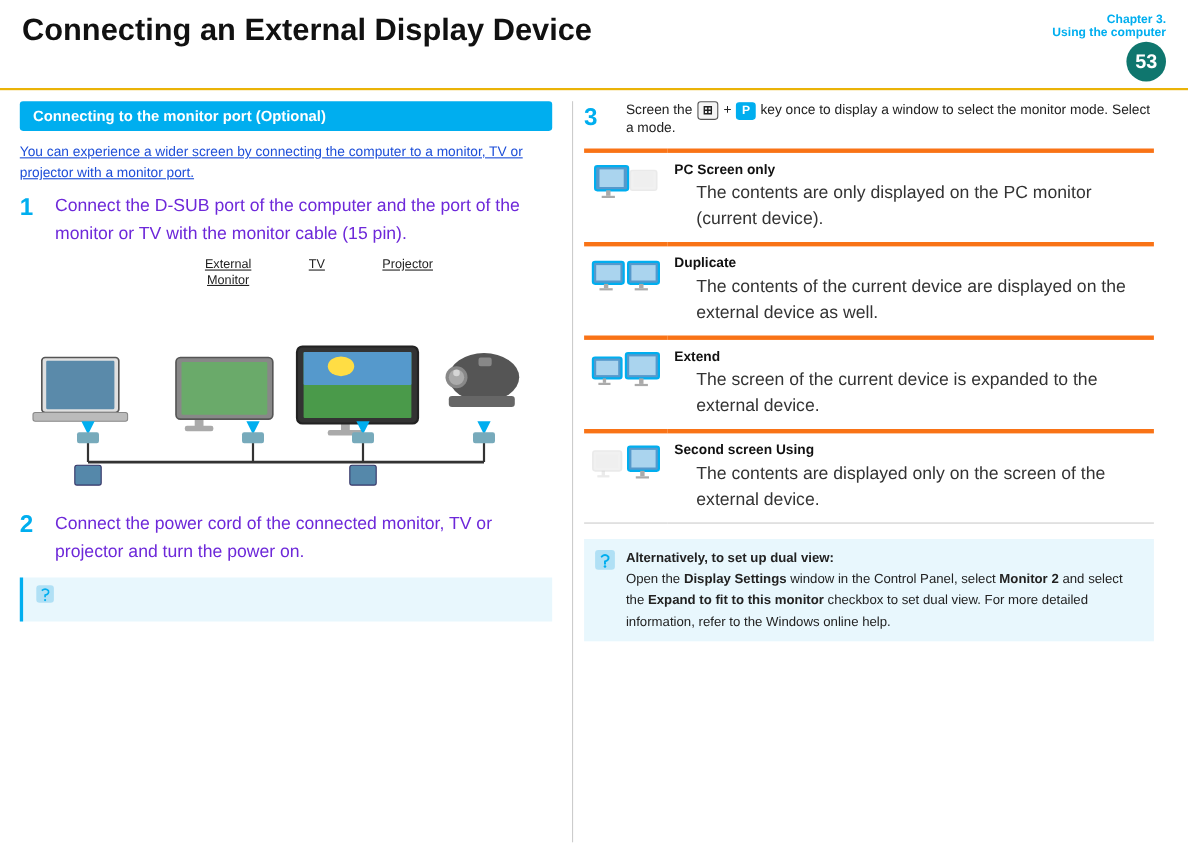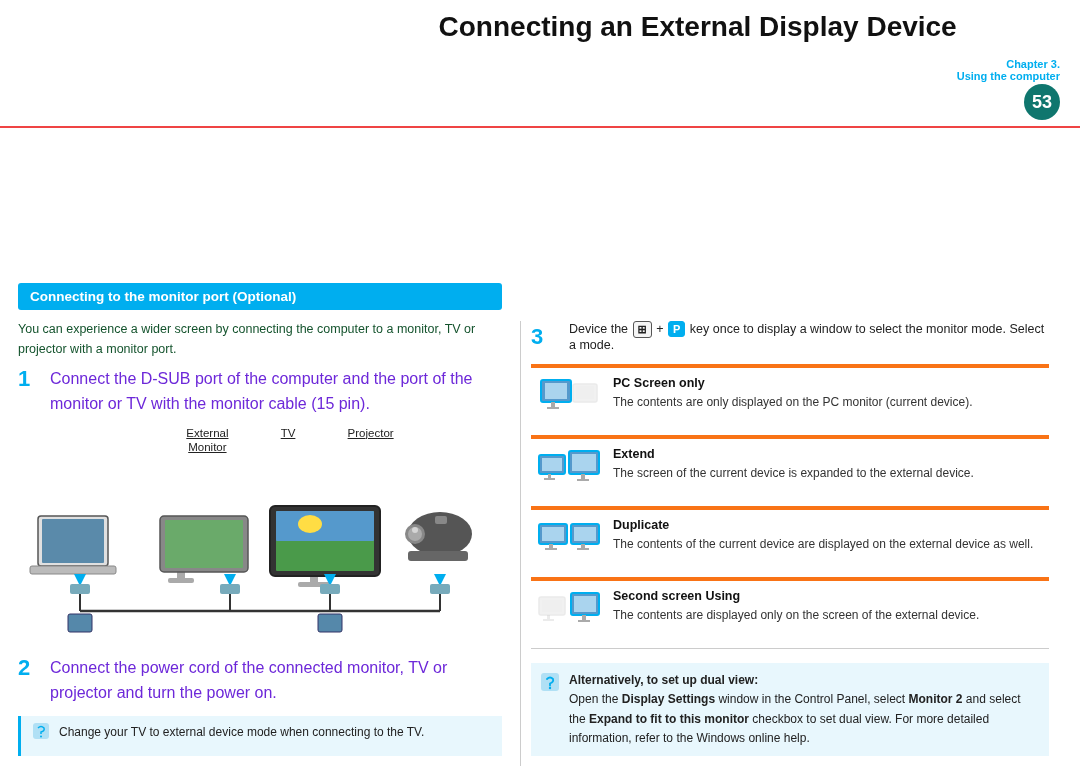--- a/index.html
+++ b/index.html
@@ -17,62 +17,60 @@
       flex-direction: column;
       width: 1080px;
       min-height: 766px;
       padding: 0;
     }
 
     
     .header {
       display: flex;
       align-items: flex-start;
-      justify-content: flex-end;
+      justify-content: space-between;
       padding: 12px 20px 6px 20px;
-      border-bottom: 2px solid #ef4444;
+      border-bottom: 2px solid #eab308;
     }
     .page-title {
       font-size: 28px;
       font-weight: 900;
       color: #111;
       line-height: 1.1;
     }
     .chapter-badge {
       display: flex;
       flex-direction: column;
       align-items: flex-end;
     }
     .chapter-label {
       color: #00aeef;
       font-size: 11px;
       font-weight: bold;
       text-align: right;
-      margin-top: 46px;
     }
     .page-number-badge {
       background: #0f766e;
       color: #fff;
       font-size: 18px;
       font-weight: bold;
       border-radius: 50%;
       width: 36px;
       height: 36px;
       display: flex;
       align-items: center;
       justify-content: center;
       margin-top: 2px;
     }
 
     
     .main-content {
       display: flex;
       flex: 1;
       padding: 10px 13px 0 0;
-      align-items: flex-end;
     }
 
     
     .left-col {
       width: 520px;
       padding: 0 18px 10px 18px;
     }
 
     
     .section-header {
@@ -82,21 +80,22 @@
       font-size: 13.5px;
       padding: 6px 12px;
       border-radius: 3px;
       margin-bottom: 10px;
     }
 
     .intro-text {
       font-size: 12.5px;
       line-height: 1.55;
       margin-bottom: 8px;
-      color: #14532d;
+      color: #1d4ed8;
+      text-decoration: underline;
     }
 
     
     .step {
       display: flex;
       align-items: flex-start;
       margin-bottom: 10px;
     }
     .step-number {
       font-size: 22px;
@@ -210,23 +209,24 @@
       text-align: center;
       vertical-align: middle;
     }
     .mode-title {
       font-weight: bold;
       font-size: 12.5px;
       margin-bottom: 3px;
       color: #111;
     }
     .mode-desc {
-      font-size: 12px;
+      font-size: 16px;
       line-height: 1.5;
       color: #333;
+      margin-left: 20px;
     }
 
     
     .note-box-right {
       background: #e8f7fd;
       padding: 8px 12px 8px 8px;
       display: flex;
       align-items: flex-start;
       gap: 8px;
       font-size: 12px;
@@ -345,31 +345,30 @@
       </div>
 
       <div class="note-box">
         <div class="note-icon">
           <svg width="20" height="20" viewBox="0 0 20 20">
               <rect x="2" y="2" width="16" height="16" rx="3" fill="#b0e0f5"></rect>
               <path d="M7 7 Q10 4 13 7 Q14 10 10 11 L10 13" stroke="#00aeef" stroke-width="1.5" fill="none"></path>
               <circle cx="10" cy="15.5" r="1" fill="#00aeef"></circle>
             </svg>
         </div>
-        <div>Change your TV to external device mode when connecting to the TV.</div>
       </div>
 
     </div>
 
     <div class="right-col">
 
       <div class="step3-header">
         <div class="step-number">3</div>
         <div>
-          <span>Device the</span>
+          <span>Screen the</span>
           <span class="key-icon">⊞</span>
           <span> + </span>
           <span class="key-icon key-p">P</span>
           <span>key once to display a window to select the monitor mode. Select a mode.</span>
         </div>
       </div>
 
       <table class="modes-table">
 
         <tbody>
@@ -381,20 +380,39 @@
               <rect x="8" y="7" width="22" height="16" fill="#aad4ee"></rect>
               <rect x="14" y="26" width="4" height="5" fill="#aaa"></rect>
               <rect x="10" y="31" width="12" height="2" fill="#aaa"></rect>
               <rect x="36" y="8" width="24" height="18" rx="2" fill="#ddd" stroke="#ccc" stroke-width="1.5" opacity="0.4"></rect>
               <rect x="39" y="10" width="18" height="13" fill="#eee" opacity="0.4"></rect>
             </svg>
           </td>
           <td>
             <div class="mode-title">PC Screen only</div>
             <div class="mode-desc">The contents are only displayed on the PC monitor (current device).</div>
+          </td>
+        </tr>
+
+        <tr>
+          <td class="mode-icon-cell">
+            <svg class="mode-svg" viewBox="0 0 64 48" xmlns="http://www.w3.org/2000/svg">
+              <rect x="2" y="6" width="28" height="20" rx="2" fill="#5599cc" stroke="#00aeef" stroke-width="2"></rect>
+              <rect x="5" y="9" width="22" height="14" fill="#aad4ee"></rect>
+              <rect x="12" y="26" width="4" height="4" fill="#aaa"></rect>
+              <rect x="8" y="30" width="12" height="2" fill="#aaa"></rect>
+              <rect x="34" y="6" width="28" height="20" rx="2" fill="#5599cc" stroke="#00aeef" stroke-width="2"></rect>
+              <rect x="37" y="9" width="22" height="14" fill="#aad4ee"></rect>
+              <rect x="44" y="26" width="4" height="4" fill="#aaa"></rect>
+              <rect x="40" y="30" width="12" height="2" fill="#aaa"></rect>
+            </svg>
+          </td>
+          <td>
+            <div class="mode-title">Duplicate</div>
+            <div class="mode-desc">The contents of the current device are displayed on the external device as well.</div>
           </td>
         </tr>
 
         <tr>
           <td class="mode-icon-cell">
             <svg class="mode-svg" viewBox="0 0 64 48" xmlns="http://www.w3.org/2000/svg">
               <rect x="2" y="8" width="26" height="19" rx="2" fill="#5599cc" stroke="#00aeef" stroke-width="2"></rect>
               <rect x="5" y="11" width="20" height="13" fill="#aad4ee"></rect>
               <rect x="11" y="27" width="3" height="4" fill="#aaa"></rect>
               <rect x="7" y="31" width="11" height="2" fill="#aaa"></rect>
@@ -406,39 +424,20 @@
           </td>
           <td>
             <div class="mode-title">Extend</div>
             <div class="mode-desc">The screen of the current device is expanded to the external device.</div>
           </td>
         </tr>
 
         <tr>
           <td class="mode-icon-cell">
             <svg class="mode-svg" viewBox="0 0 64 48" xmlns="http://www.w3.org/2000/svg">
-              <rect x="2" y="6" width="28" height="20" rx="2" fill="#5599cc" stroke="#00aeef" stroke-width="2"></rect>
-              <rect x="5" y="9" width="22" height="14" fill="#aad4ee"></rect>
-              <rect x="12" y="26" width="4" height="4" fill="#aaa"></rect>
-              <rect x="8" y="30" width="12" height="2" fill="#aaa"></rect>
-              <rect x="34" y="6" width="28" height="20" rx="2" fill="#5599cc" stroke="#00aeef" stroke-width="2"></rect>
-              <rect x="37" y="9" width="22" height="14" fill="#aad4ee"></rect>
-              <rect x="44" y="26" width="4" height="4" fill="#aaa"></rect>
-              <rect x="40" y="30" width="12" height="2" fill="#aaa"></rect>
-            </svg>
-          </td>
-          <td>
-            <div class="mode-title">Duplicate</div>
-            <div class="mode-desc">The contents of the current device are displayed on the external device as well.</div>
-          </td>
-        </tr>
-
-        <tr>
-          <td class="mode-icon-cell">
-            <svg class="mode-svg" viewBox="0 0 64 48" xmlns="http://www.w3.org/2000/svg">
               <rect x="2" y="8" width="26" height="18" rx="2" fill="#ddd" stroke="#ccc" stroke-width="1.5" opacity="0.4"></rect>
               <rect x="5" y="11" width="20" height="12" fill="#eee" opacity="0.4"></rect>
               <rect x="10" y="26" width="3" height="4" fill="#ccc" opacity="0.4"></rect>
               <rect x="6" y="30" width="11" height="2" fill="#ccc" opacity="0.4"></rect>
               <rect x="34" y="4" width="28" height="22" rx="2" fill="#5599cc" stroke="#00aeef" stroke-width="2"></rect>
               <rect x="37" y="7" width="22" height="16" fill="#aad4ee"></rect>
               <rect x="45" y="26" width="4" height="5" fill="#aaa"></rect>
               <rect x="41" y="31" width="12" height="2" fill="#aaa"></rect>
             </svg>
           </td>

